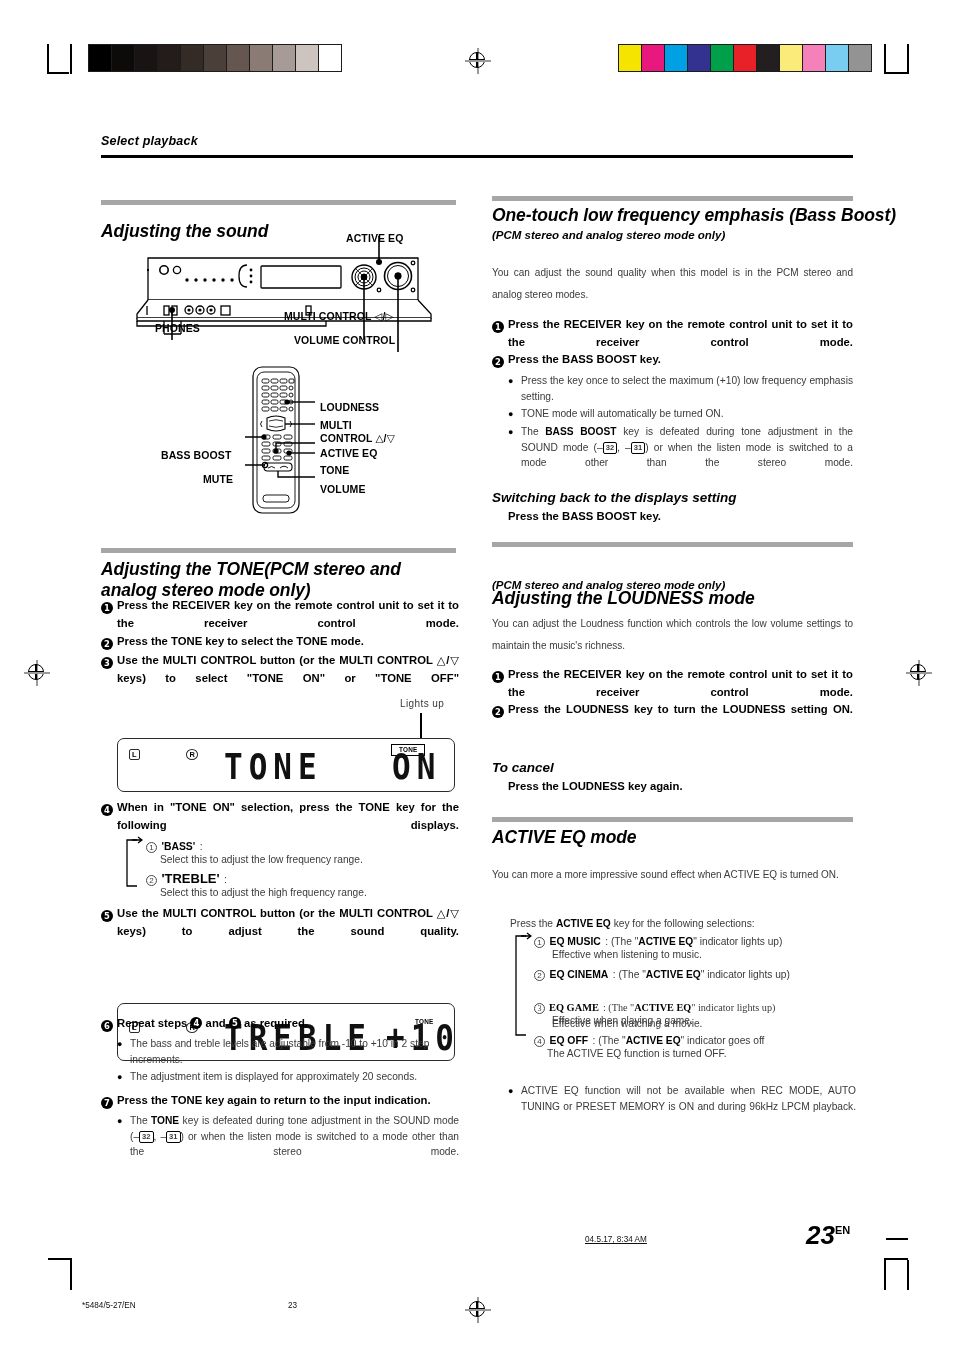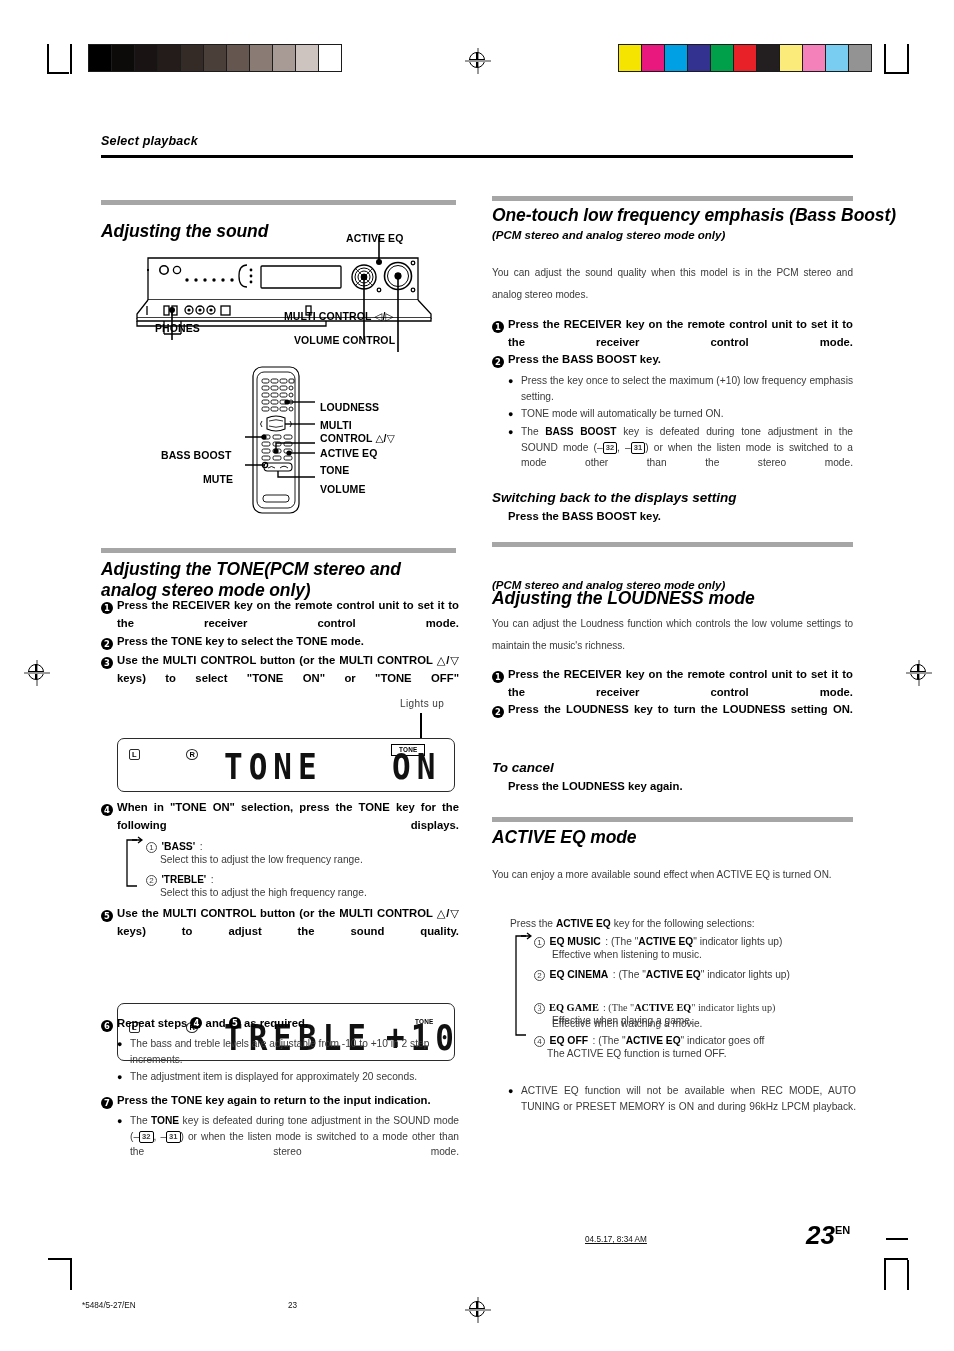--- a/index.html
+++ b/index.html
@@ -355,21 +355,21 @@
   </svg>
 </div>
 <div class="abs" style="left:146px;top:836px;width:310px;">
   <span class="numcirc-in">1</span>
   <span style="font-size:10.4px;font-weight:bold;">'BASS'</span>
   <span style="font-size:10.4px;color:#3a3a3a;">:</span>
 </div>
 <div class="abs bullet-txt" style="left:160px;top:852px;width:300px;">Select this to adjust the low frequency range.</div>
 <div class="abs" style="left:146px;top:869px;width:310px;">
   <span class="numcirc-in">2</span>
-  <span style="font-size:10px;font-weight:bold;">'TREBLE'</span>
+  <span style="font-size:13px;font-weight:bold;">'TREBLE'</span>
   <span style="font-size:10.4px;color:#3a3a3a;">:</span>
 </div>
 <div class="abs bullet-txt" style="left:160px;top:885px;width:300px;">Select this to adjust the high frequency range.</div>
 
 <div class="abs" style="left:101px;top:905px;width:358px;">
   <div class="step-row">
     <div class="mk"><span class="numcirc">5</span></div>
     <div class="bd step jall">Use the MULTI CONTROL button (or the MULTI CONTROL △/▽ keys) to adjust the sound quality.</div>
   </div>
 </div>
@@ -459,21 +459,21 @@
     <div class="mk"><span class="numcirc">2</span></div>
     <div class="bd step jall">Press the LOUDNESS key to turn the LOUDNESS setting ON.</div>
   </div>
 </div>
 
 <div class="abs h2" style="left:492px;top:760px;">To cancel</div>
 <div class="abs step" style="left:508px;top:778px;">Press the LOUDNESS key again.</div>
 
 <div class="abs rule-grey" style="left:492px;top:817px;width:361px;"></div>
 <div class="abs h1" style="left:492px;top:827px;">ACTIVE EQ mode</div>
-<div class="abs para" style="left:492px;top:864px;width:361px;">You can enjoy a more available sound effect when ACTIVE EQ is turned ON.</div>
+<div class="abs para" style="left:492px;top:864px;width:361px;">You can more a more impressive sound effect when ACTIVE EQ is turned ON.</div>
 
 <div class="abs bullet-txt" style="left:510px;top:916px;width:345px;">
   <span>Press the </span><span class="bold-strong">ACTIVE EQ</span><span> key for the following selections:</span>
 </div>
 
 <div class="abs" style="left:510px;top:931px;width:22px;height:110px;">
   <svg width="22" height="110" viewBox="0 0 22 110" xmlns="http://www.w3.org/2000/svg">
     <path d="M16,5 L6,5 L6,104 L16,104" fill="none" stroke="#000" stroke-width="1.3"></path>
     <path d="M11,5 L21,5 M17,2 L21,5 L17,8" fill="none" stroke="#000" stroke-width="1.3"></path>
   </svg>

